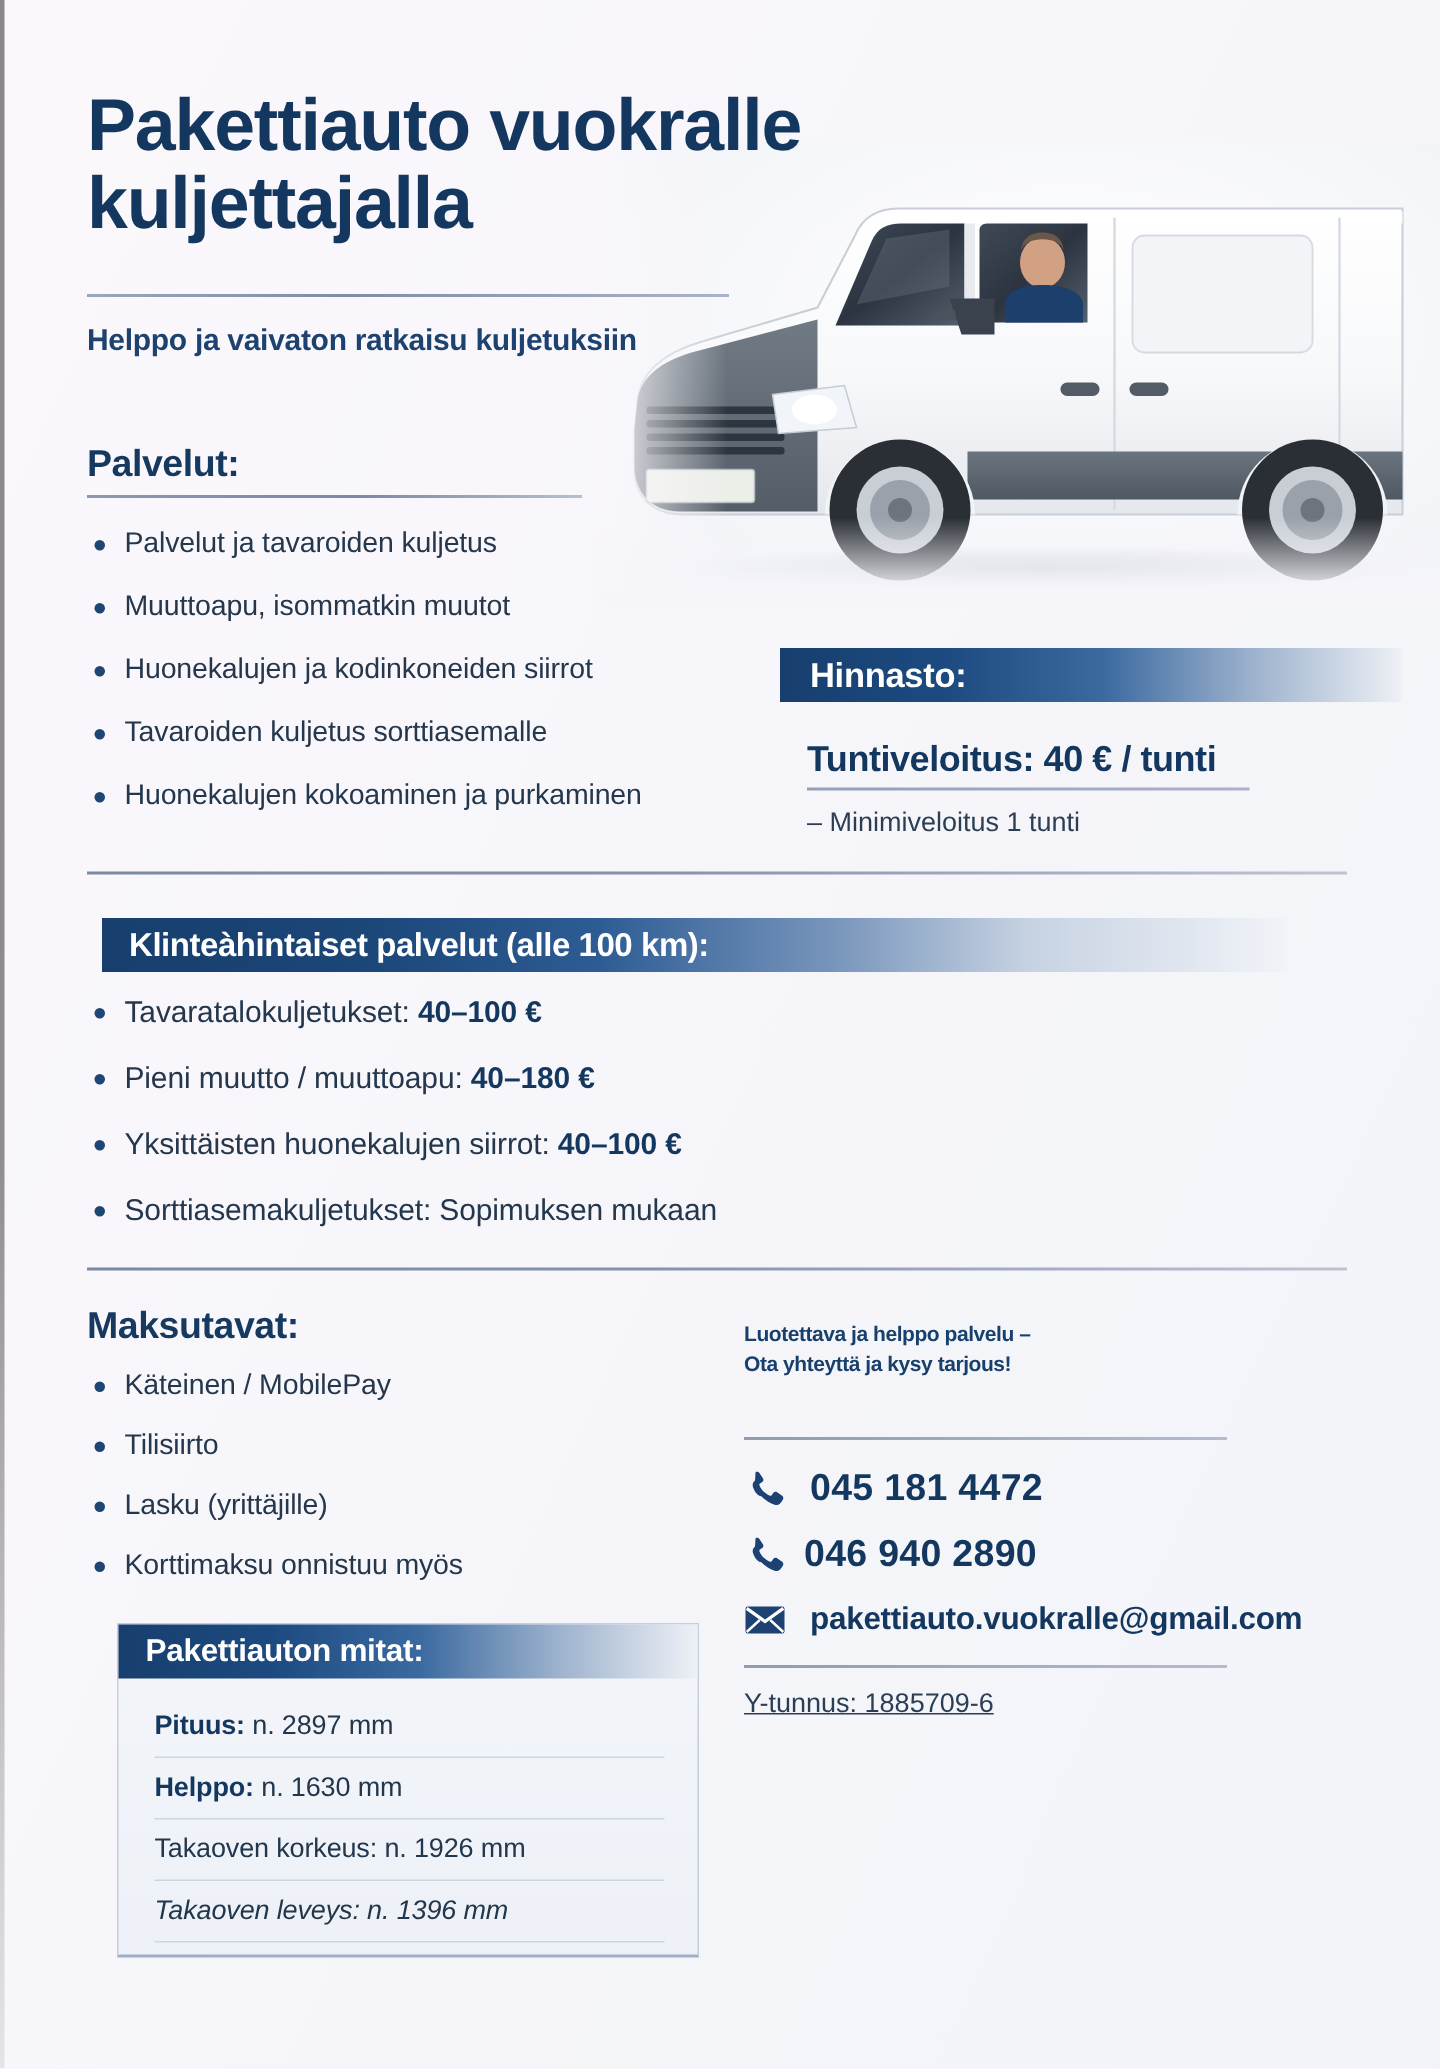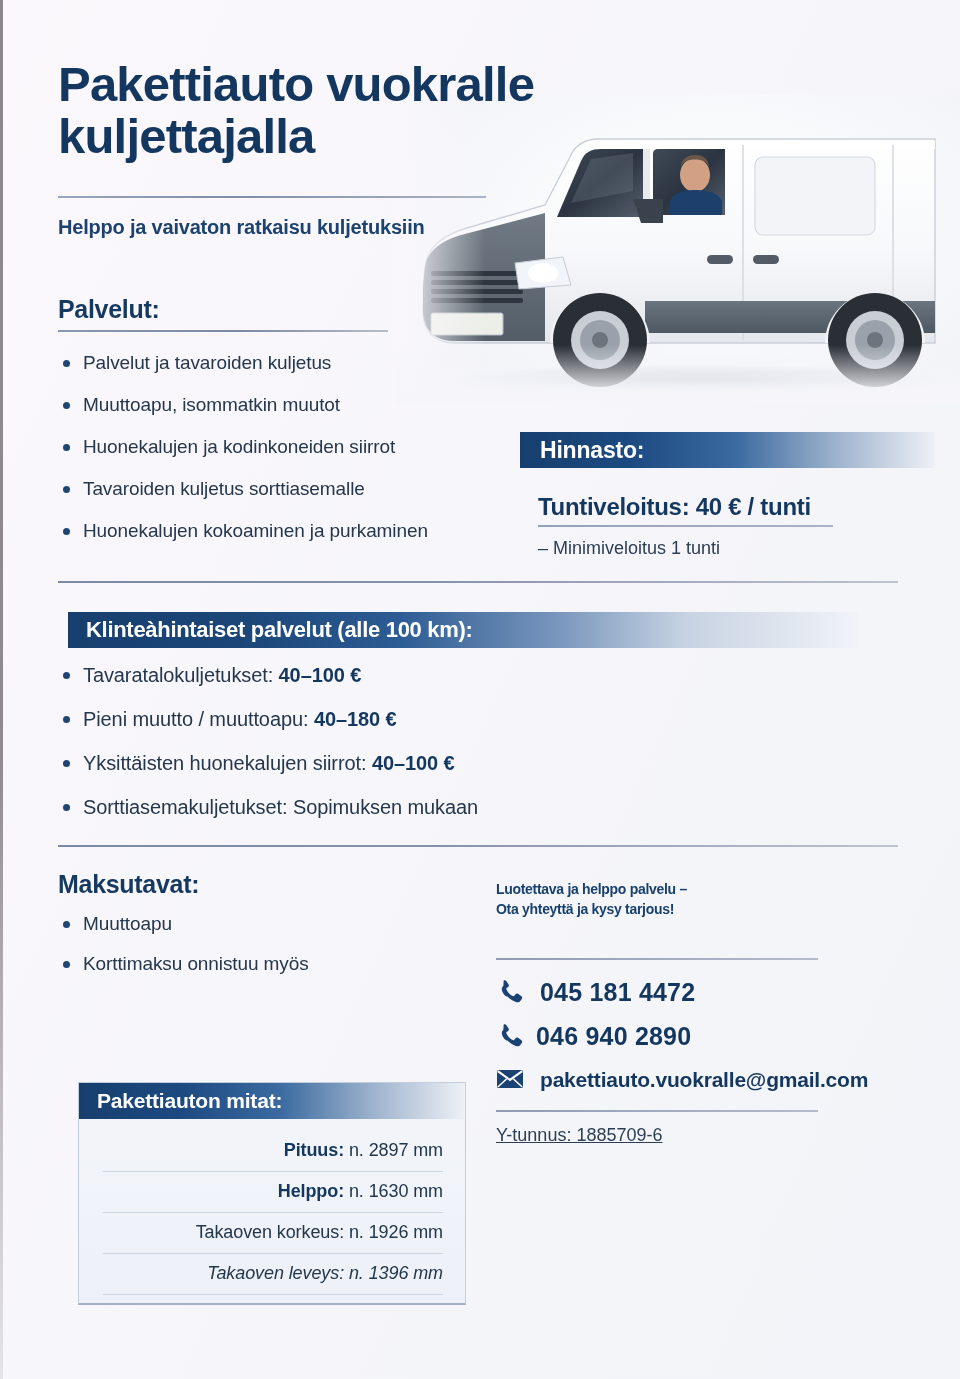--- a/index.html
+++ b/index.html
@@ -202,21 +202,21 @@
   #contact-rule {
     position: absolute;
     left: 496px; top: 958px;
     width: 322px; height: 2px;
     background: linear-gradient(90deg, #8e9bb1, #b3bccb);
   }
   .contact-row {
     position: absolute;
     left: 496px;
     display: flex;
-    align-items: flex-start;
+    align-items: center;
     gap: 16px;
   }
   .contact-row .ctext {
     font-size: 25px;
     font-weight: bold;
     color: #14375f;
     letter-spacing: 0.2px;
   }
   .contact-row .ctext.email {
     font-size: 21px;
@@ -250,21 +250,21 @@
     border-bottom: 2px solid #9fb0c6;
   }
   #dims-bar {
     position: relative;
     left: 0; top: 0;
     width: 100%; height: 36px;
     font-size: 21px;
     padding-left: 18px;
     letter-spacing: -0.2px;
   }
-  .dims-rows { padding: 12px 22px 0 24px; text-align: right; }
+  .dims-rows { padding: 12px 22px 0 24px; }
   .dims-row {
     font-size: 18px;
     color: #22364c;
     padding: 9px 0 10px;
     border-bottom: 1px solid #cbd5e2;
     letter-spacing: -0.1px;
   }
   .dims-row:last-child { border-bottom: 1px solid #cbd5e2; font-style: italic; }
   .dims-row b { color: #14375f; font-weight: bold; }
 </style>
@@ -399,21 +399,23 @@
     <li><span>Tavaratalokuljetukset: </span><b>40–100 €</b></li>
     <li><span>Pieni muutto / muuttoapu: </span><b>40–180 €</b></li>
     <li><span>Yksittäisten huonekalujen siirrot: </span><b>40–100 €</b></li>
     <li><span>Sorttiasemakuljetukset: Sopimuksen mukaan</span><b></b></li>
   </ul>
 
   <div class="divider" style="top:845px;"></div>
 
   <div class="sec-head" id="pay-head">Maksutavat:</div>
   <ul class="blist" id="pay-list">
-    <li>Muuttoapu</li>
+    <li>Käteinen / MobilePay</li>
+    <li>Tilisiirto</li>
+    <li>Lasku (yrittäjille)</li>
     <li>Korttimaksu onnistuu myös</li>
   </ul>
 
   <div id="contact-cta">
     <span>Luotettava ja helppo palvelu –</span><br>
     <span>Ota yhteyttä ja kysy tarjous!</span>
   </div>
   <div id="contact-rule"></div>
 
   <div class="contact-row" id="phone1">

